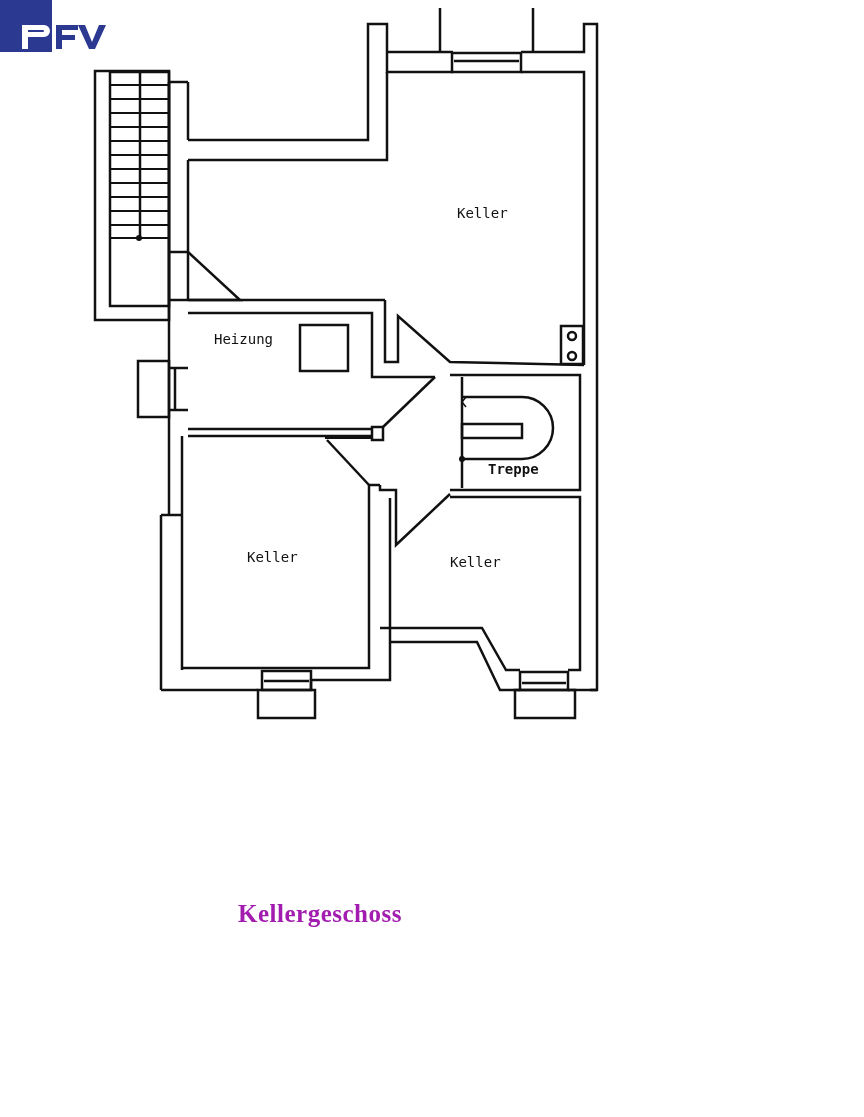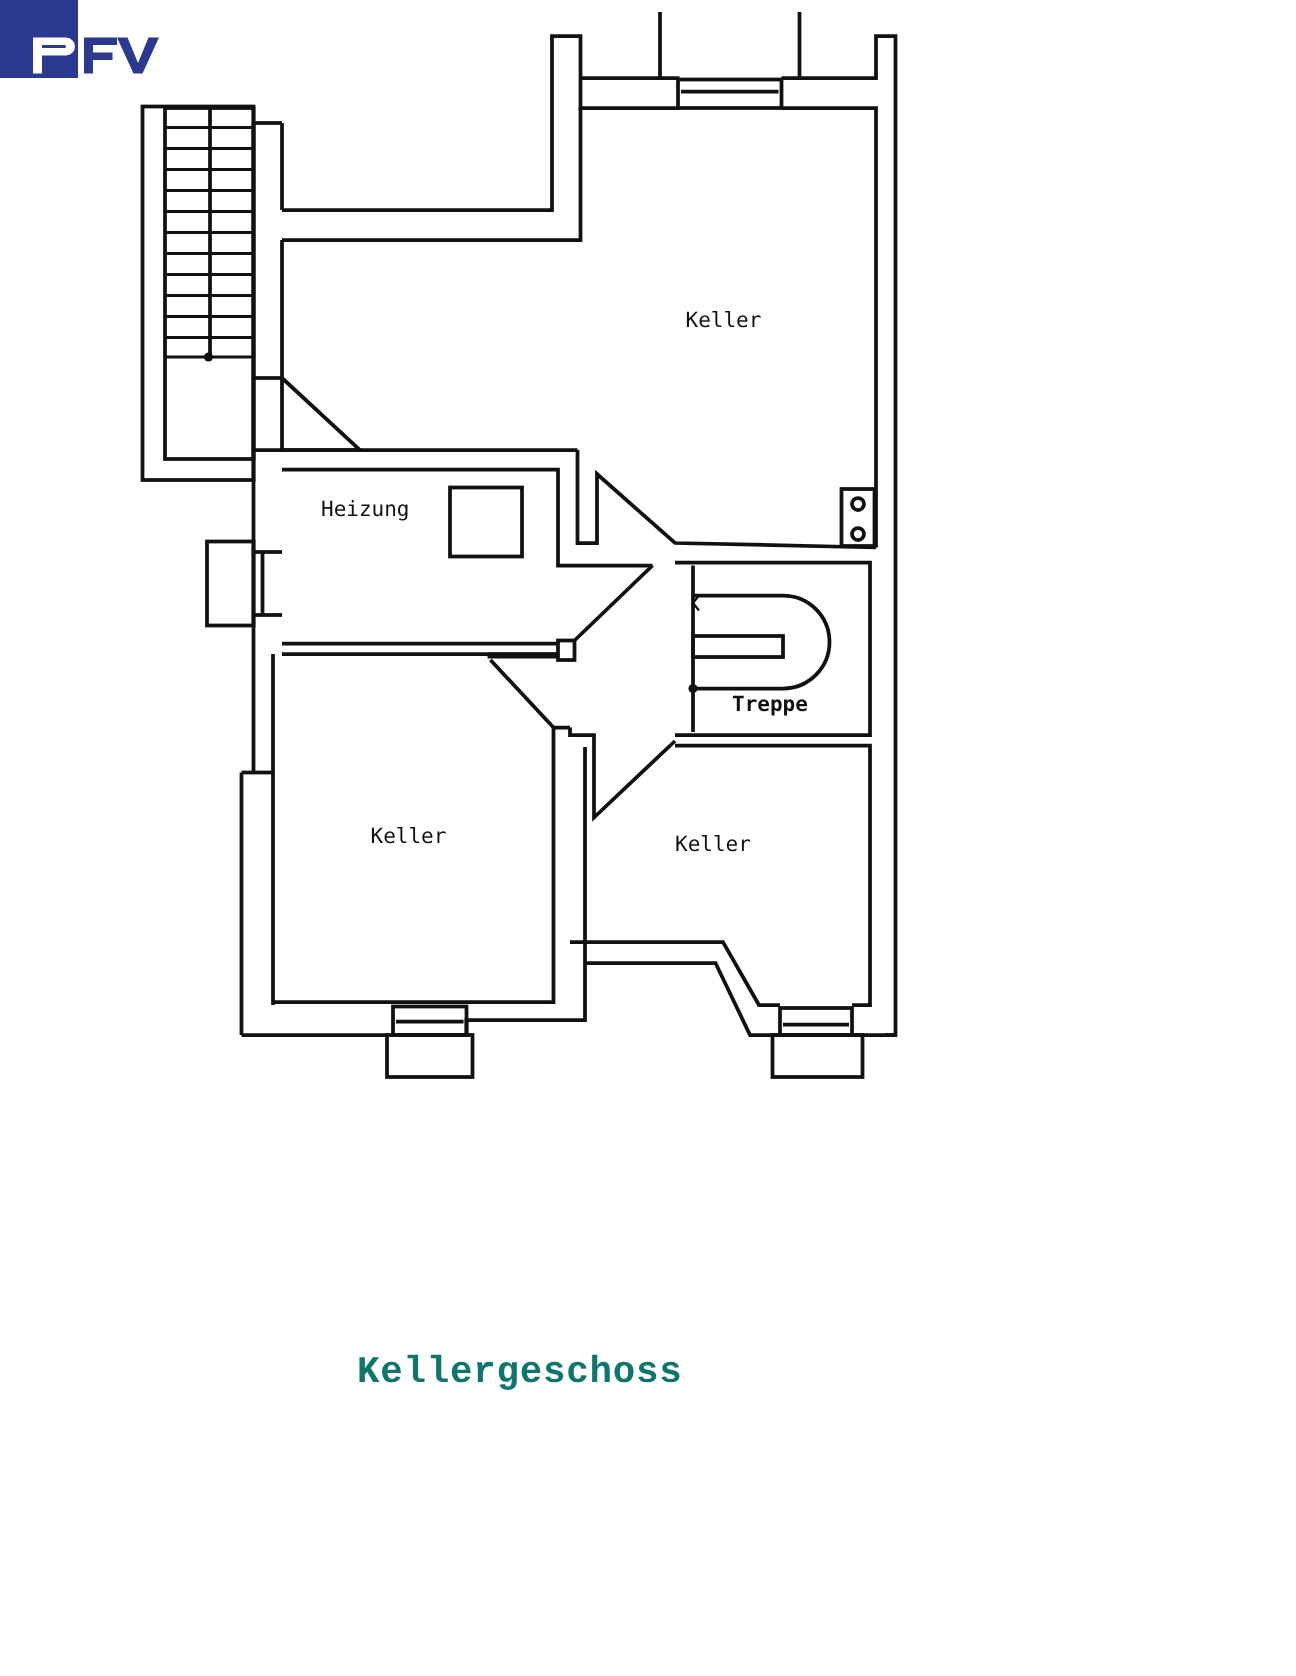--- a/index.html
+++ b/index.html
@@ -1,21 +1,21 @@
 <!DOCTYPE html>
 <html><head>
 <meta charset="utf-8">
 <style>
   html, body { margin:0; padding:0; background:#ffffff; }
   body { width:864px; height:1117px; position:relative; overflow:hidden; font-family:"DejaVu Sans Mono", monospace; }
   #logo { position:absolute; left:0; top:0; width:110px; height:52px; }
   #plan { position:absolute; left:0; top:0; width:864px; height:1117px; }
   .room-label { font-family:"DejaVu Sans Mono", "Liberation Mono", monospace; font-size:14px; fill:#111; }
   .room-label-bold { font-family:"DejaVu Sans Mono", monospace; font-size:14px; font-weight:bold; fill:#111; }
-  #title { position:absolute; left:238px; top:900px; font-family:Liberation Mono, monospace; font-weight:bold; font-size:25px; color:#0f766e; letter-spacing:0.5px; }
+  #title { position:absolute; left:238px; top:900px; font-family:Liberation Serif, serif; font-weight:bold; font-size:25px; color:#a21caf; letter-spacing:0.5px; }
 </style>
 </head>
 <body>
 
 <div id="logo">
   <svg width="110" height="52" viewBox="0 0 110 52">
     <rect x="0" y="0" width="52" height="52" fill="#2b3990"></rect>
 
     <path d="M22 25 h22 a6 6 0 0 1 0 12 h-16 v12 h-6 z M28 30 v2 h15 a1 1 0 0 0 0 -2 z" fill="#ffffff"></path>
 

